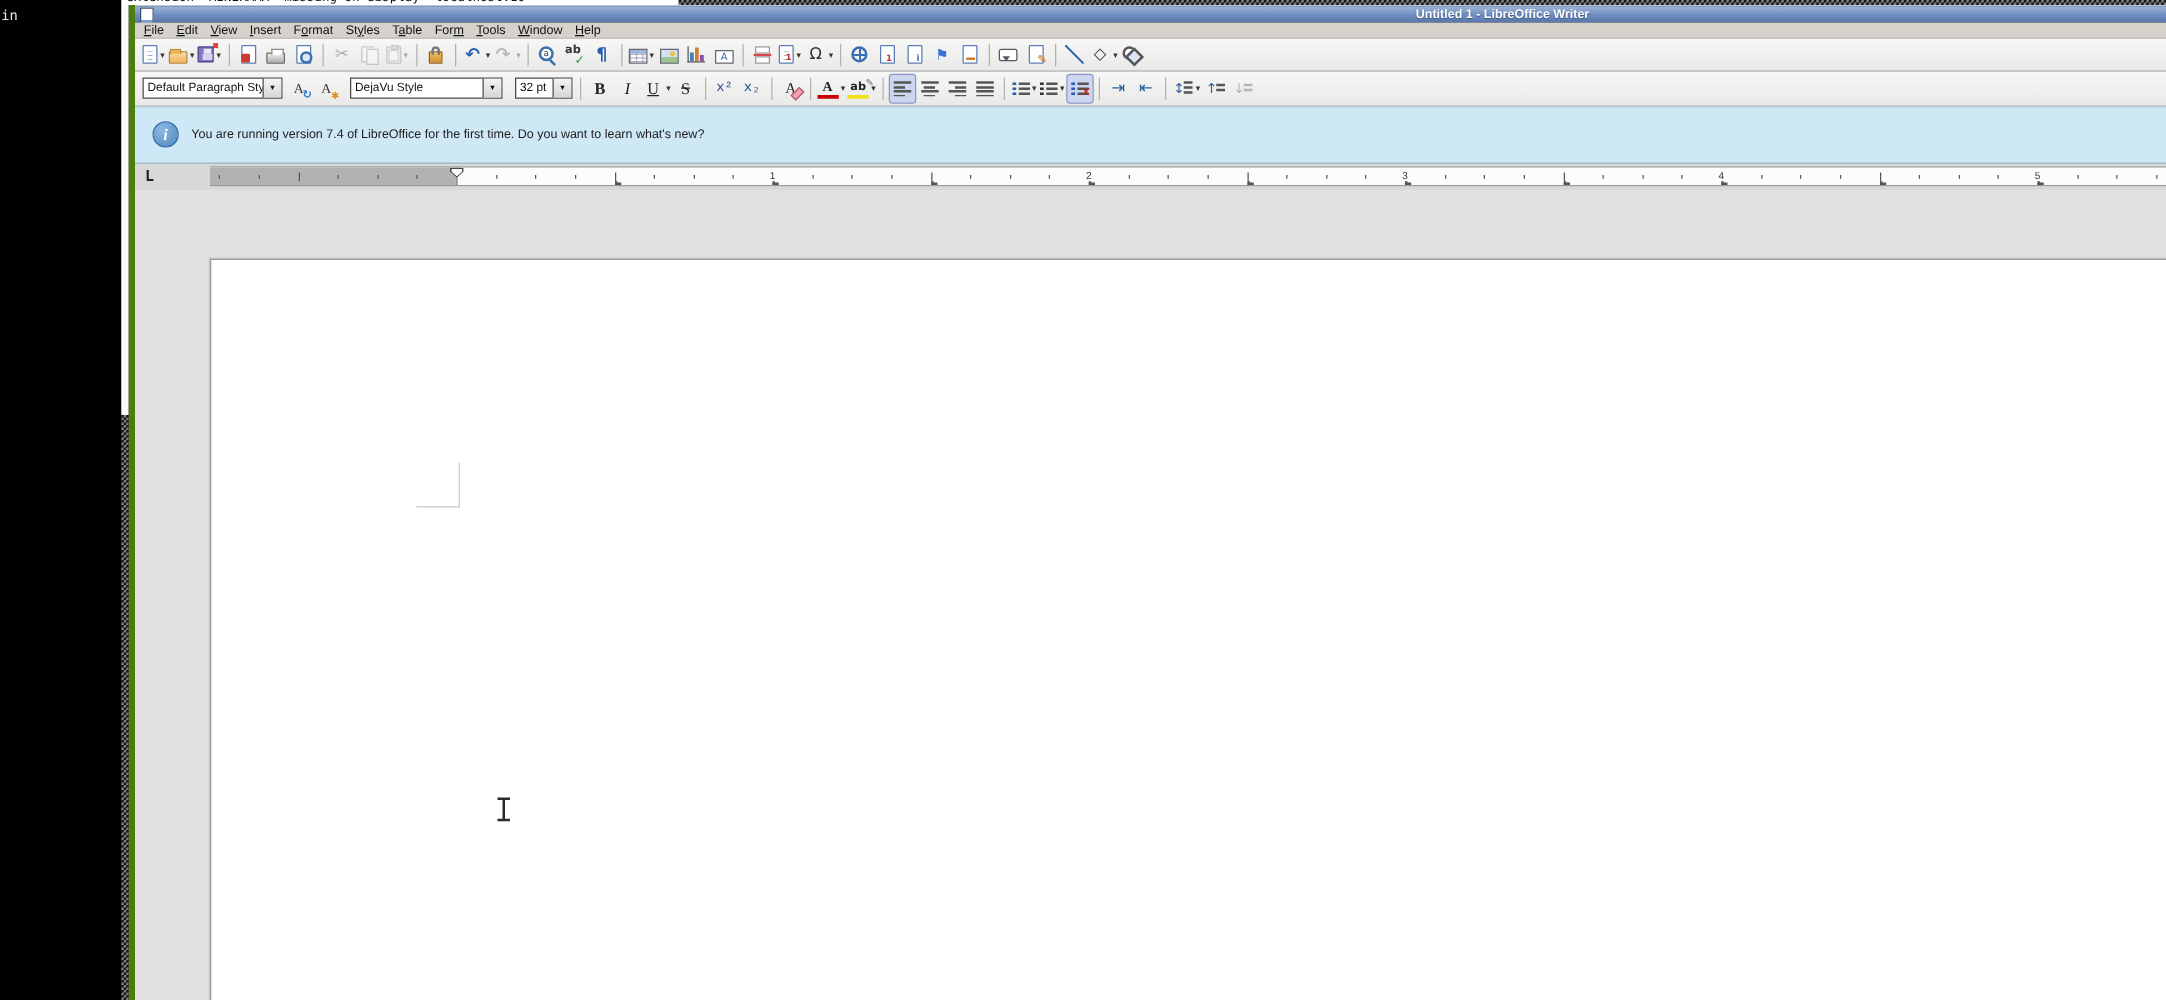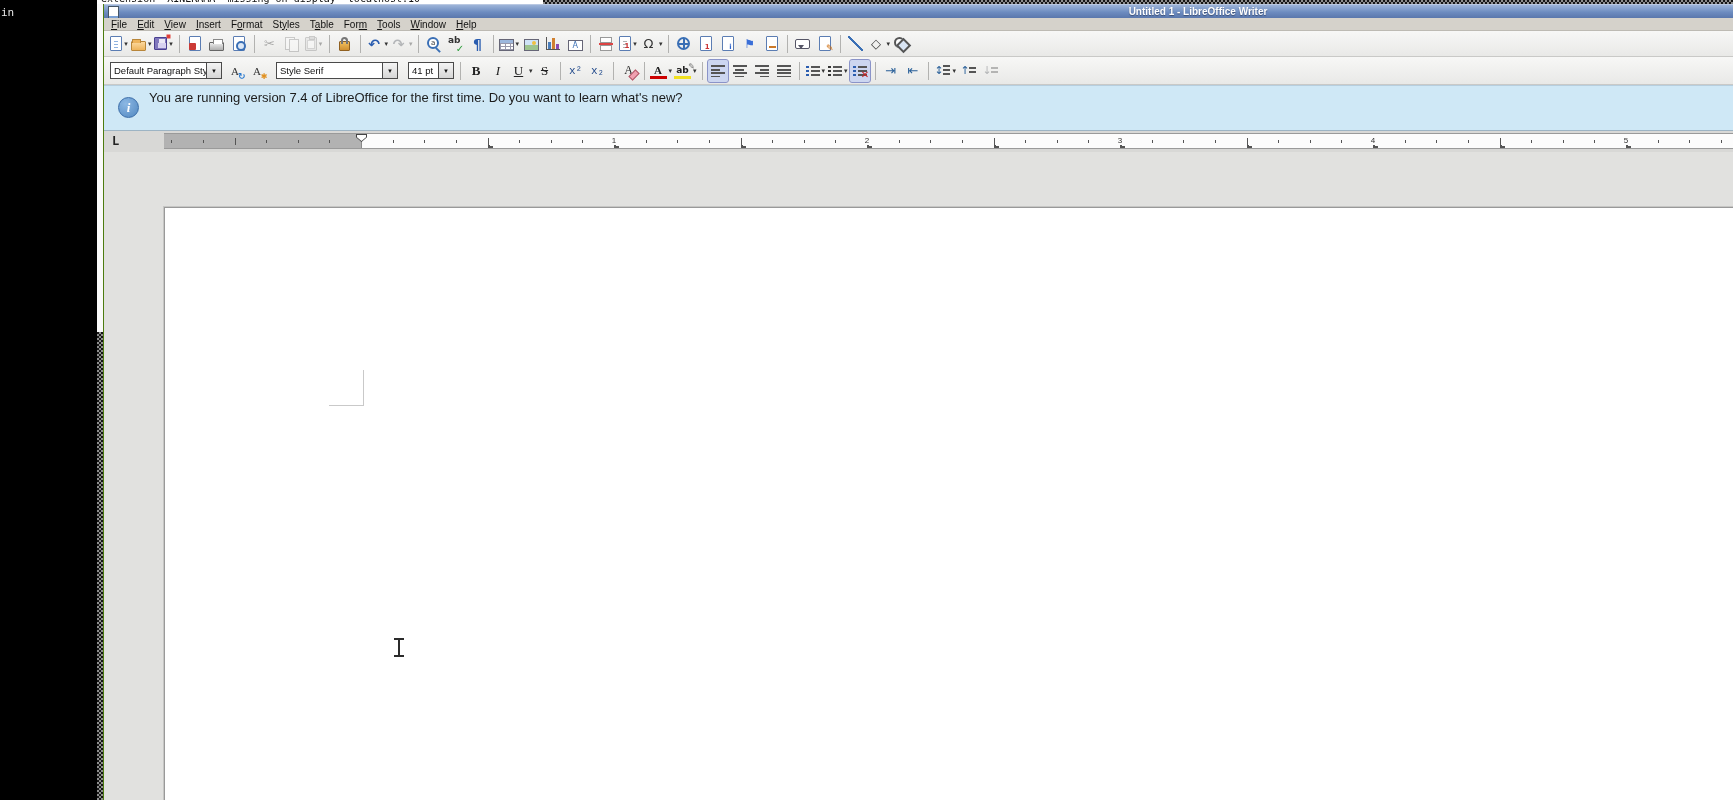--- a/index.html
+++ b/index.html
@@ -12,21 +12,21 @@
   
   #top-strip{left:0;top:0;width:1733px;height:4px;}
   #top-strip .white{position:absolute;left:97px;top:0;width:446px;height:4px;background:#fff;overflow:hidden;}
   #top-strip .white span{position:absolute;left:4px;top:-7px;font:10px "DejaVu Sans Mono",monospace;color:#111;white-space:pre;}
   #top-strip .stip{position:absolute;left:543px;top:0;right:0;height:4px;}
   #left-black{left:0;top:0;width:80px;height:800px;background:#000;}
   #left-black span{position:absolute;left:1px;top:6px;font:11px "DejaVu Sans Mono",monospace;color:#e8e8e8;}
   #left-strip-white{left:97px;top:4px;width:6px;height:328px;background:#fafafa;}
   #left-strip-stip{left:97px;top:332px;width:6px;height:468px;}
   
-  #window{left:103px;top:4px;right:0;bottom:0;border-left:1px solid #4d7c0f;}
+  #window{left:103px;top:4px;right:0;bottom:0;border-left:5px solid #4d7c0f;}
   #titlebar{left:0;top:0;right:0;height:14px;
     background:linear-gradient(#9db4d8,#6d8cc0 55%,#5a77ac);border-top:1px solid #b9c8e2;box-sizing:border-box;}
   #titlebar .ticon{position:absolute;left:4px;top:1px;width:9px;height:11px;background:#fff;border:1px solid #456;
     box-shadow:inset 0 -6px 0 -4px #7aa0d4,inset 0 -2px 0 0 #fff;}
   #title-text{position:absolute;left:1094px;top:1px;transform:translateX(-50%);
     font-size:10px;font-weight:bold;color:#fff;text-shadow:0 1px 1px #3a4d72;white-space:nowrap;}
   #menubar{left:0;top:14px;right:0;height:13px;background:#d5d2cb;border-bottom:1px solid #bdbab3;
     box-sizing:border-box;display:flex;align-items:center;padding-left:2px;}
   .menuitem{font-size:10px;color:#111;padding:16px 5px;white-space:nowrap;}
   .menuitem u{text-decoration:underline;}
@@ -149,21 +149,21 @@
   .cval{font-size:9.5px;color:#111;padding:2px 3px 0 3px;flex:1;white-space:nowrap;overflow:hidden;}
   .cbtn{width:14px;background:linear-gradient(#f4f4f4,#d6d6d6);border-left:1px solid #4a4a4a;
     display:flex;align-items:center;justify-content:center;font-size:6px;color:#111;}
   
   #infobar{left:0;top:81px;right:0;height:46px;background:#cfe8f6;border-top:1px solid #b6cede;
     border-bottom:1px solid #9db4c4;box-sizing:border-box;}
   #infobar .circle{position:absolute;left:14px;top:11px;width:21px;height:21px;border-radius:50%;
     background:radial-gradient(circle at 35% 30%,#8cb8e4,#5288c0);border:1px solid #3a6ca8;box-sizing:border-box;}
   #infobar .circle span{position:absolute;left:0;right:0;top:2px;text-align:center;
     font-family:"Liberation Serif",serif;font-style:italic;font-weight:bold;font-size:13px;color:#fff;}
-  #infobar .msg{position:absolute;left:45px;top:4px;font-size:13px;color:#1c1c1c;}
+  #infobar .msg{position:absolute;left:45px;top:16px;font-size:10px;color:#1c1c1c;}
   
   #rulerrow{left:0;top:127px;right:0;height:21px;background:#d8d8d6;}
   #tabsel{position:absolute;left:8px;top:3px;font:bold 12px "DejaVu Sans Mono",monospace;color:#222;}
   #ruler{position:absolute;left:60px;top:2px;right:0;height:16px;background:#fcfcfc;
     border-top:1px solid #9a9a9a;border-bottom:1px solid #9a9a9a;box-sizing:border-box;}
   #ruler-margin{position:absolute;left:0;top:0;width:197px;height:14px;background:#b2b2b2;border-right:1px solid #8a8a8a;}
   .tk{position:absolute;width:1px;background:#555;}
   .tk-s{top:6px;height:3px;}
   .tk-h{top:4px;height:7px;}
   .rnum{position:absolute;top:2px;font-size:8px;color:#333;transform:translateX(-50%);font-family:"Liberation Sans",sans-serif;}
@@ -347,26 +347,26 @@
         <span class="cbtn">▼</span>
       </span>
       <span class="tbtn">
         <span class="ic styupd"></span>
       </span>
       <span class="tbtn">
         <span class="ic stynew"></span>
       </span>
       <span class="spc"></span>
       <span class="combo" style="width: 122px;">
-        <span class="cval">Style Serif</span>
+        <span class="cval">DejaVu Style</span>
         <span class="cbtn">▼</span>
       </span>
       <span class="spc"></span>
       <span class="combo" style="width: 46px;">
-        <span class="cval">41 pt</span>
+        <span class="cval">32 pt</span>
         <span class="cbtn">▼</span>
       </span>
       <span class="sep"></span>
       <span class="tbtn">
         <span class="ic g-b">B</span>
       </span>
       <span class="tbtn">
         <span class="ic g-i">I</span>
       </span>
       <span class="tbtn">

